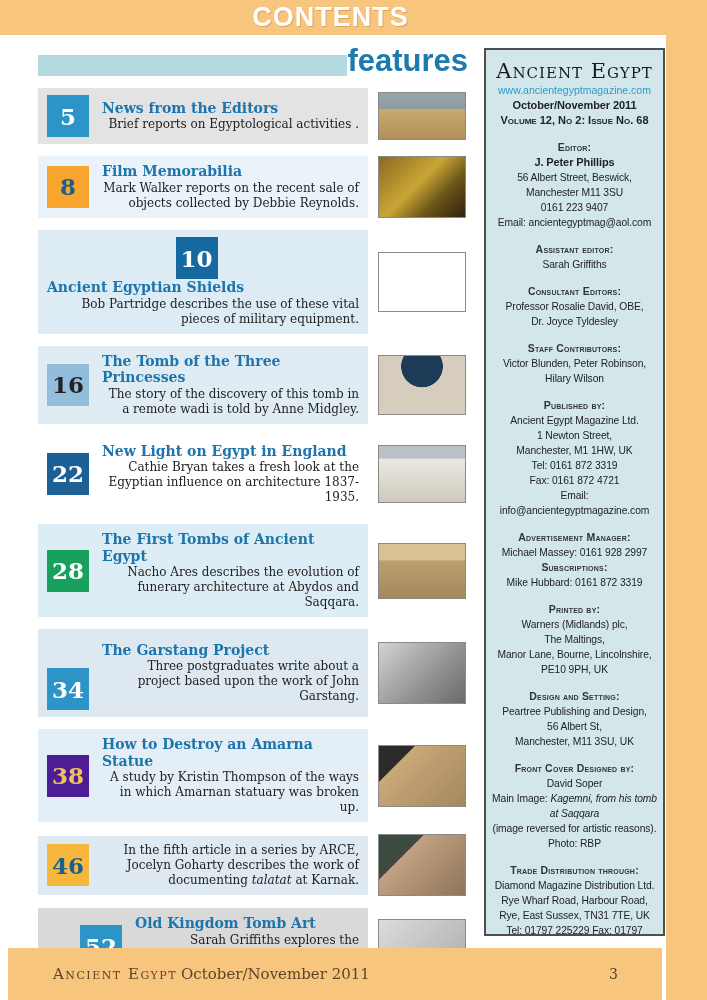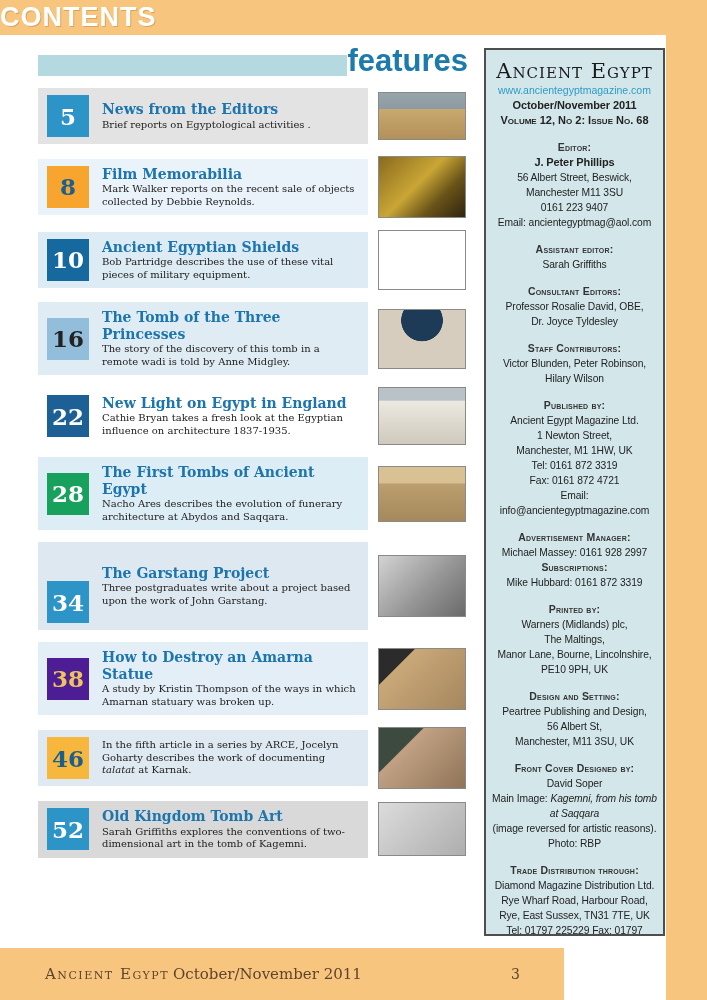--- a/index.html
+++ b/index.html
@@ -1,36 +1,36 @@
 <!DOCTYPE html>
 <html><head>
 <meta charset="utf-8">
 <style>
   html,body{margin:0;padding:0;}
   body{width:707px;height:1000px;background:#fff;font-family:"Liberation Sans",sans-serif;}
   .page{position:relative;width:707px;height:1000px;background:#fff;overflow:hidden;}
 
   
-  .band-top{position:absolute;top:0;left:0;width:707px;height:35px;background:#f8c57e;display:flex;align-items:center;justify-content:flex-start;}
+  .band-top{position:absolute;top:0;left:0;width:707px;height:35px;background:#f8c57e;display:flex;align-items:center;justify-content:center;}
   .band-right{position:absolute;top:0;right:0;width:41px;height:1000px;background:#f8c57e;}
-  .band-bottom{position:absolute;bottom:0;left:0;width:564px;height:52px;background:#f8c57e;display:flex;align-items:center;}
+  .band-bottom{position:absolute;bottom:0;left:8px;width:654px;height:52px;background:#f8c57e;display:flex;align-items:center;}
   .contents-title{font-size:27px;font-weight:bold;color:#ffffff;letter-spacing:1px;padding-right:46px;text-shadow:1px 1px 0 #dca45a;}
 
   
   .content{position:absolute;left:38px;top:45px;width:430px;}
   .sec-head{display:flex;align-items:center;margin-bottom:12px;}
   .sec-bar{flex:1;height:21px;background:#b5d9e0;margin-top:10px;}
   .sec-label{font-size:31px;font-weight:bold;color:#1c7aad;line-height:1;}
 
   .feature-row{display:flex;align-items:center;margin-bottom:12px;}
   .row-box{width:330px;box-sizing:border-box;display:flex;align-items:center;padding:7px 9px;}
   .num{flex:none;width:42px;height:42px;display:flex;align-items:center;justify-content:center;font-family:"DejaVu Serif",serif;font-weight:bold;font-size:23px;margin-right:13px;}
   .f-texts{flex:1;}
   .f-title{font-family:"DejaVu Serif",serif;font-weight:bold;font-size:14px;color:#1d75ae;line-height:1.18;margin-bottom:1px;}
-  .f-desc{font-family:"DejaVu Serif",serif;font-size:10px;color:#222;line-height:1.25;}
+  .f-desc{font-family:"DejaVu Serif",serif;font-size:12px;color:#222;line-height:1.25;text-align:right;}
   .bb{font-weight:normal;}
   .ii{font-style:italic;}
 
   .thumb{width:88px;margin-left:10px;border:1px solid #8a8a8a;box-sizing:border-box;flex:none;}
   .t1{height:48px;background:linear-gradient(180deg,#97a5ad 0%,#8d9aa1 34%,#c8a96e 35%,#b3905a 100%);}
   .t2{height:62px;background:linear-gradient(135deg,#8a6a1f 0%,#c9a635 45%,#6b5418 70%,#2f2410 100%);}
   .t3{height:60px;background:linear-gradient(90deg,#a8причem 0,#b08d5f 0%,#d9b98a 45%,#8a6a45 100%);}
   .t4{height:60px;background:radial-gradient(circle at 50% 18%,#1d3a57 0 32%,#d6cdbf 33%),#cfc6b8;}
   .t5{height:58px;background:linear-gradient(180deg,#b9c2c6 0 22%,#ece9e1 23%,#cfc9bd 100%);}
   .t6{height:56px;background:linear-gradient(180deg,#d9c194 0 30%,#bb9f6e 31%,#a5895c 100%);}
@@ -85,21 +85,21 @@
           <div class="row-box" style="background: rgb(234, 243, 249);">
             <div class="num" style="background: rgb(247, 165, 47); color: rgb(27, 95, 142);">8</div>
             <div class="f-texts">
               <div class="f-title"><span>Film Memorabilia</span></div>
               <div class="f-desc"><span class="bb ">Mark Walker</span><span> reports on the recent sale of objects collected by Debbie Reynolds.</span></div>
             </div>
           </div>
           <div class="thumb t2"></div>
         </div>
         <div class="feature-row">
-          <div class="row-box" style="background: rgb(220, 235, 244);">
+          <div class="row-box" style="background: rgb(220, 235, 244); flex-direction: column;">
             <div class="num" style="background: rgb(22, 105, 158); color: rgb(255, 255, 255);">10</div>
             <div class="f-texts">
               <div class="f-title"><span>Ancient Egyptian Shields</span></div>
               <div class="f-desc"><span class="bb ">Bob Partridge</span><span> describes the use of these vital pieces of military equipment.</span></div>
             </div>
           </div>
           <div class="thumb t3"></div>
         </div>
         <div class="feature-row">
           <div class="row-box" style="background: rgb(224, 236, 244);">
@@ -155,21 +155,21 @@
           <div class="row-box" style="background: rgb(223, 233, 241);">
             <div class="num" style="background: rgb(246, 183, 60); color: rgb(27, 95, 142);">46</div>
             <div class="f-texts">
               <div class="f-desc"><span>In the fifth article in a series by ARCE, </span><span class="bb ">Jocelyn Goharty</span><span> describes the work of documenting </span><span class="bb ii">talatat</span><span> at Karnak.</span></div>
             </div>
           </div>
           <div class="thumb t9"></div>
         </div>
         <div class="feature-row">
           <div class="row-box" style="background: rgb(217, 217, 217);">
-            <div class="num" style="background: rgb(45, 148, 200); color: rgb(255, 255, 255);">52</div>
+            <div class="num" style="background: rgb(45, 148, 200); color: rgb(255, 255, 255); margin-left: 33px;">52</div>
             <div class="f-texts">
               <div class="f-title"><span>Old Kingdom Tomb Art</span></div>
               <div class="f-desc"><span class="bb ">Sarah Griffiths</span><span> explores the conventions of two-dimensional art in the tomb of Kagemni.</span></div>
             </div>
           </div>
           <div class="thumb t10"></div>
         </div>
         <div class="feature-row">
           <div class="row-box" style="background: transparent;"></div>
         </div>

